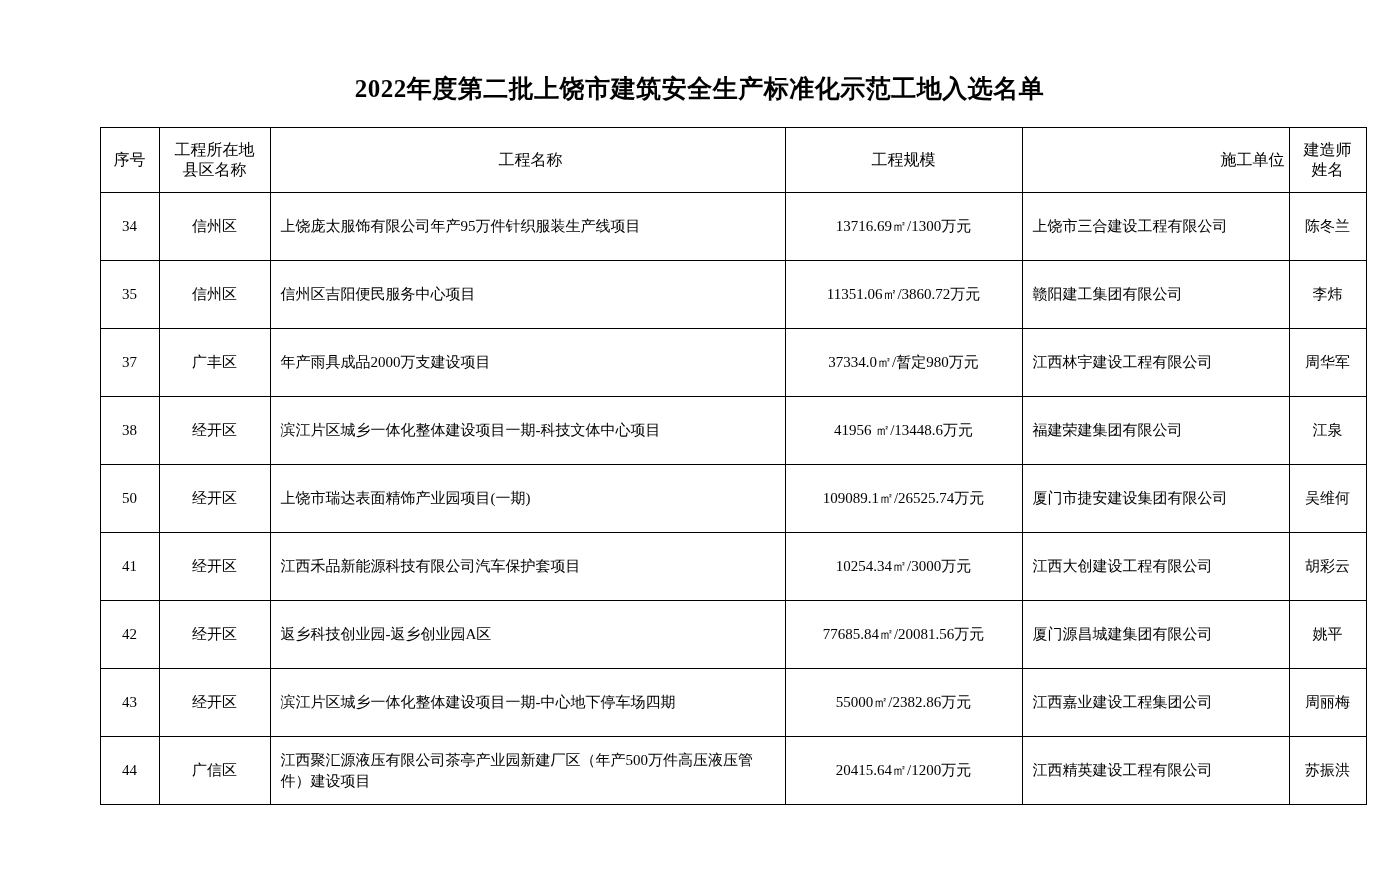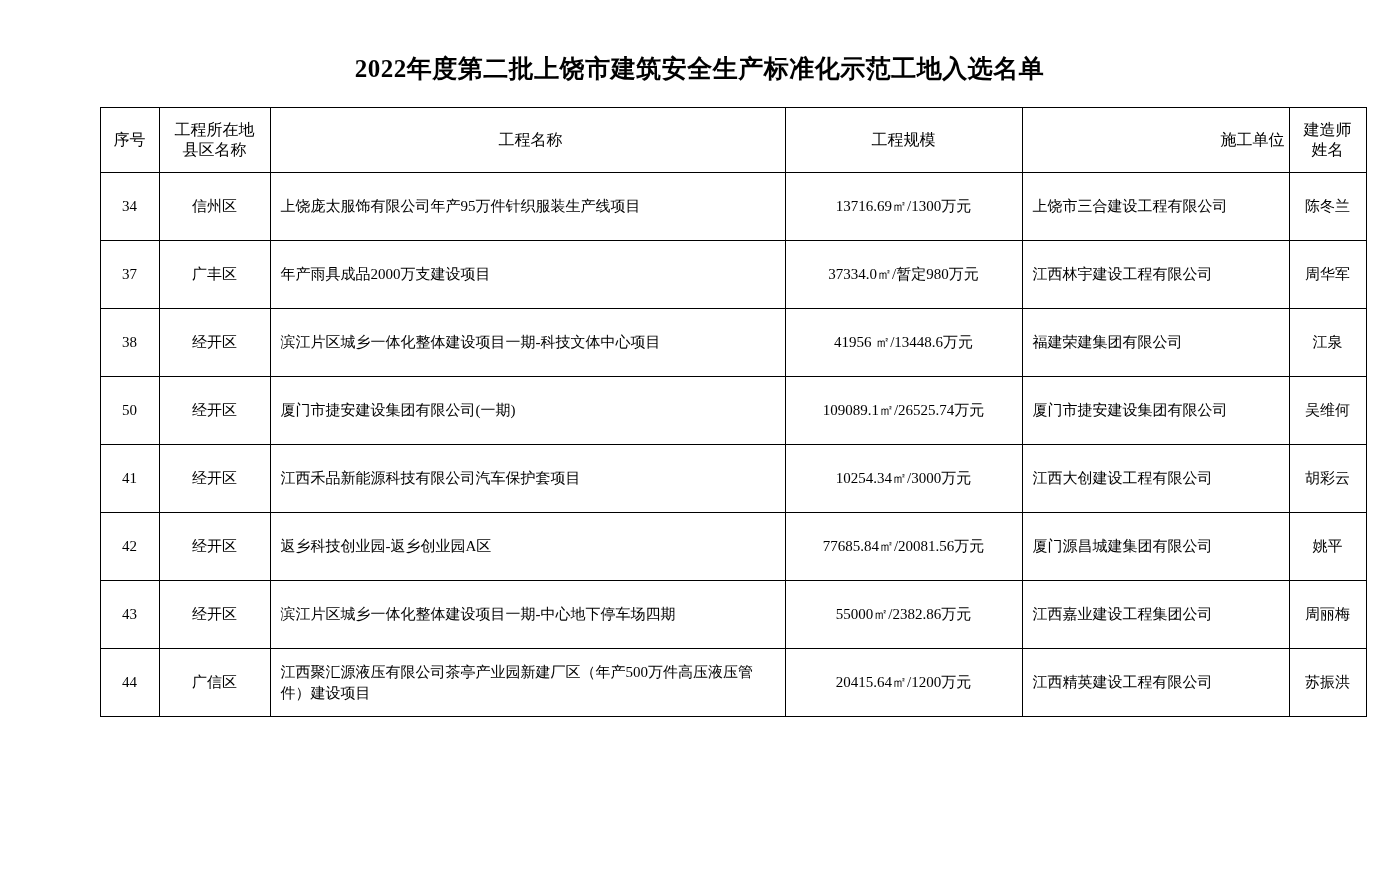--- a/index.html
+++ b/index.html
@@ -20,21 +20,21 @@
     height: 881px;
     box-sizing: border-box;
     padding: 0;
     position: relative;
   }
   .doc-title {
     text-align: center;
     font-size: 25px;
     font-weight: bold;
     letter-spacing: 0.5px;
-    margin-top: 52px;
+    margin-top: 72px;
     margin-bottom: 22px;
     font-family: "Liberation Serif", "DejaVu Serif", serif;
   }
   .table-wrap {
     margin: 0 auto;
     width: 1200px;
   }
   table.main-table {
     border-collapse: collapse;
     width: 1200px;
@@ -96,39 +96,47 @@
       <tbody>
           <tr>
             <td class="c-seq">34</td>
             <td class="c-district">信州区</td>
             <td class="c-project">上饶庞太服饰有限公司年产95万件针织服装生产线项目</td>
             <td class="c-scale">13716.69㎡/1300万元</td>
             <td class="c-company">上饶市三合建设工程有限公司</td>
             <td class="c-builder">陈冬兰</td>
           </tr>
           <tr>
+            <td class="c-seq">35</td>
+            <td class="c-district">信州区</td>
+            <td class="c-project">信州区吉阳便民服务中心项目</td>
+            <td class="c-scale">11351.06㎡/3860.72万元</td>
+            <td class="c-company">赣阳建工集团有限公司</td>
+            <td class="c-builder">李炜</td>
+          </tr>
+          <tr>
             <td class="c-seq">37</td>
             <td class="c-district">广丰区</td>
             <td class="c-project">年产雨具成品2000万支建设项目</td>
             <td class="c-scale">37334.0㎡/暂定980万元</td>
             <td class="c-company">江西林宇建设工程有限公司</td>
             <td class="c-builder">周华军</td>
           </tr>
           <tr>
             <td class="c-seq">38</td>
             <td class="c-district">经开区</td>
             <td class="c-project">滨江片区城乡一体化整体建设项目一期-科技文体中心项目</td>
             <td class="c-scale">41956 ㎡/13448.6万元</td>
             <td class="c-company">福建荣建集团有限公司</td>
             <td class="c-builder">江泉</td>
           </tr>
           <tr>
             <td class="c-seq">50</td>
             <td class="c-district">经开区</td>
-            <td class="c-project">厦门市捷安建设集团有限公司(一期)</td>
+            <td class="c-project">上饶市瑞达表面精饰产业园项目(一期)</td>
             <td class="c-scale">109089.1㎡/26525.74万元</td>
             <td class="c-company">厦门市捷安建设集团有限公司</td>
             <td class="c-builder">吴维何</td>
           </tr>
           <tr>
             <td class="c-seq">41</td>
             <td class="c-district">经开区</td>
             <td class="c-project">江西禾品新能源科技有限公司汽车保护套项目</td>
             <td class="c-scale">10254.34㎡/3000万元</td>
             <td class="c-company">江西大创建设工程有限公司</td>

